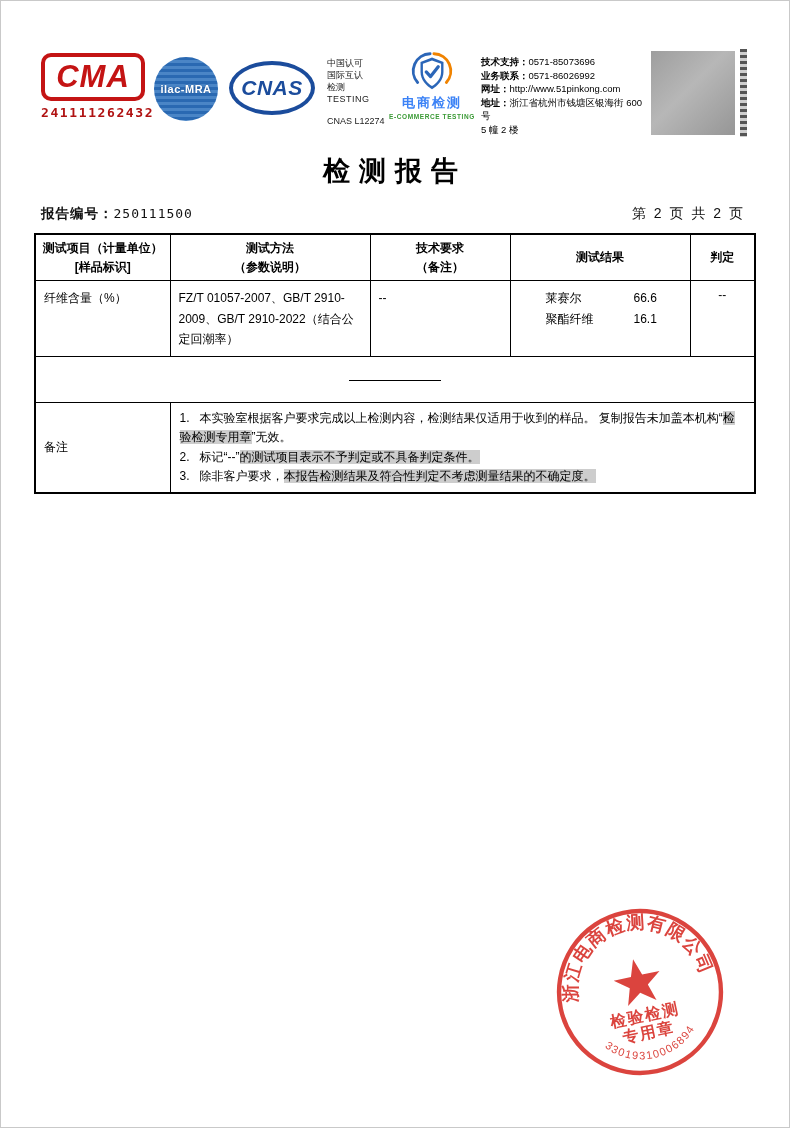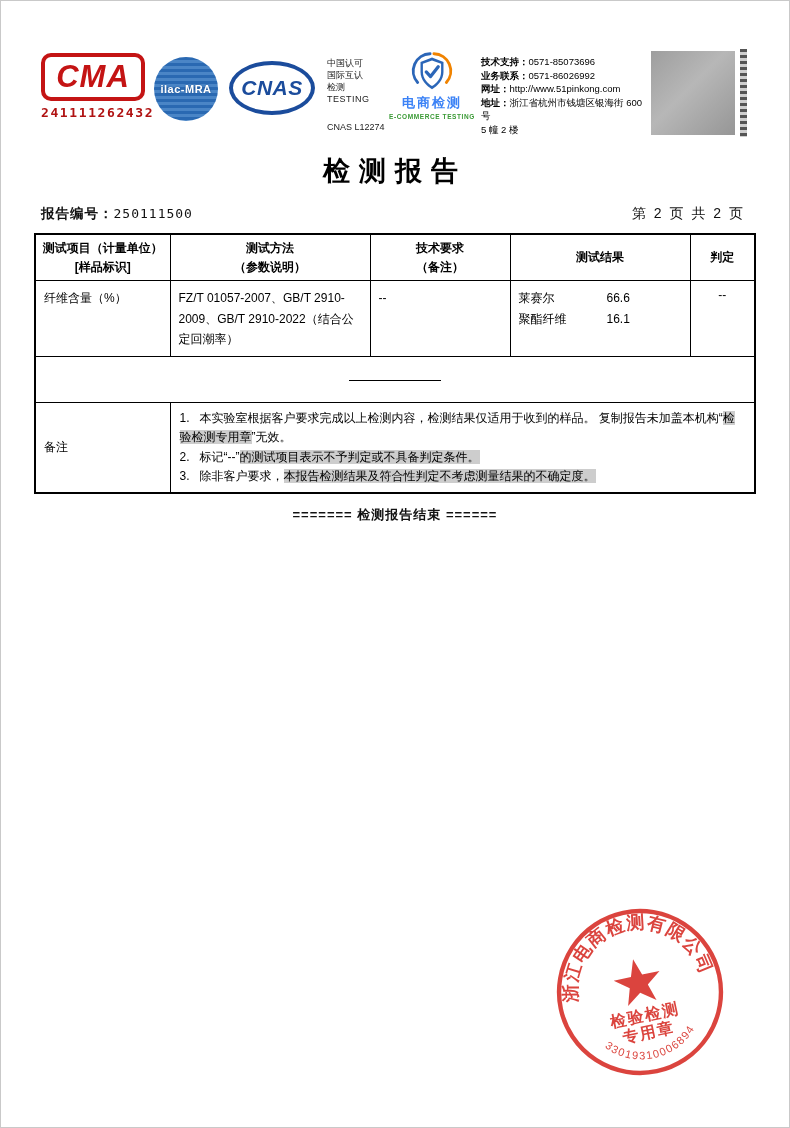--- a/index.html
+++ b/index.html
@@ -18,21 +18,21 @@
       background:repeating-linear-gradient(to bottom, #2a69b2 0 3px, #4a85c6 3px 6px);
       display:flex; align-items:center; justify-content:center; }
   .ilac-text { color:#fff; font-weight:bold; font-size:11px; letter-spacing:.5px; text-shadow:0 0 2px #1b4c8c; }
 
   .cnas-oval { position:absolute; left:228px; top:60px; width:86px; height:54px; border:4px solid #1b4c9c; border-radius:50%;
       display:flex; align-items:center; justify-content:center; }
   .cnas-text { color:#1b4c9c; font-weight:bold; font-style:italic; font-size:21px; letter-spacing:.5px; }
 
   .accred { position:absolute; left:326px; top:56px; font-size:9px; line-height:12px; color:#222; }
   .accred .en { letter-spacing:.5px; }
-  .accred .cnas-no { margin-top:16px; }
+  .accred .cnas-no { margin-top:10px; }
 
   .ecom { position:absolute; left:388px; top:48px; width:86px; text-align:center; }
   .ecom svg { display:block; margin:0 auto; }
   .ecom-cn { margin-top:1px; color:#3b82f6; font-weight:bold; font-size:13px; letter-spacing:2px; }
   .ecom-en { margin-top:1px; color:#3a9a35; font-size:6.5px; letter-spacing:.6px; font-weight:bold; }
 
   .contact { position:absolute; left:480px; top:54px; font-size:9.5px; line-height:13.5px; color:#000; width:168px; }
   .contact .lbl { font-weight:bold; }
 
   .qr { position:absolute; left:650px; top:50px; width:84px; height:84px;
@@ -52,21 +52,21 @@
   table.report { border-collapse:collapse; margin:10px auto 0; width:720px; font-size:12px; color:#000;
                  border:2px solid #000; table-layout:fixed; }
   table.report th, table.report td { border:1px solid #000; }
   table.report thead th { font-weight:bold; text-align:center; vertical-align:middle; padding:4px 2px; line-height:1.55; }
   table.report thead th span { display:block; }
   td.cell { vertical-align:top; padding:7px 8px; line-height:1.7; }
   td.c-item { }
   td.c-req { }
   td.c-judge { text-align:center; padding:7px 2px; vertical-align:top; }
   .result-line { display:flex; }
-  .result-name { width:88px; }
+  .result-name { width:88px;margin-left:27px; }
   .sep-row td { height:46px; text-align:center; vertical-align:middle; }
   .sep-line { display:inline-block; width:92px; border-top:1.4px solid #000; vertical-align:middle; }
   td.remark-label { vertical-align:middle; padding:6px 8px; height:84px; }
   td.remark-body { vertical-align:middle; padding:5px 9px; line-height:1.55; }
   .remark-line { margin:1px 0; }
   .hl { background:#cdcdcd; }
 
   
   .end-line { text-align:center; margin-top:12px; font-size:13px; font-weight:bold; letter-spacing:1px; }
 
@@ -200,21 +200,20 @@
         <td class="remark-label">备注</td>
         <td class="remark-body" colspan="4">
             <div class="remark-line"><span>1.&nbsp;&nbsp;&nbsp;本实验室根据客户要求完成以上检测内容，检测结果仅适用于收到的样品。 复制报告未加盖本机构“</span><span class="hl">检验检测专用章</span><span>”无效。</span></div>
             <div class="remark-line"><span>2.&nbsp;&nbsp;&nbsp;标记“--”</span><span class="hl">的测试项目表示不予判定或不具备判定条件。</span></div>
             <div class="remark-line"><span>3.&nbsp;&nbsp;&nbsp;除非客户要求，</span><span class="hl">本报告检测结果及符合性判定不考虑测量结果的不确定度。</span></div>
           </td>
       </tr>
     </tbody>
   </table>
 
-  <div class="end-line">=======  检测报告结束  ======</div>
 
   <div class="stamp">
     <svg width="176" height="176" viewBox="0 0 200 200">
       <g transform="rotate(-12 100 100)" fill="#d8352e">
         <circle cx="100" cy="100" r="92" fill="none" stroke="#d8352e" stroke-width="5"></circle>
         <defs>
           <path id="arcTop" d="M 41,141 A 72,72 0 1 1 159,141" fill="none"></path>
           <path id="arcBottom" d="M 42,146 A 70,70 0 0 0 158,146" fill="none"></path>
         </defs>
         <text font-size="20.5" font-weight="bold" letter-spacing="1.5" fill="#d8352e">

